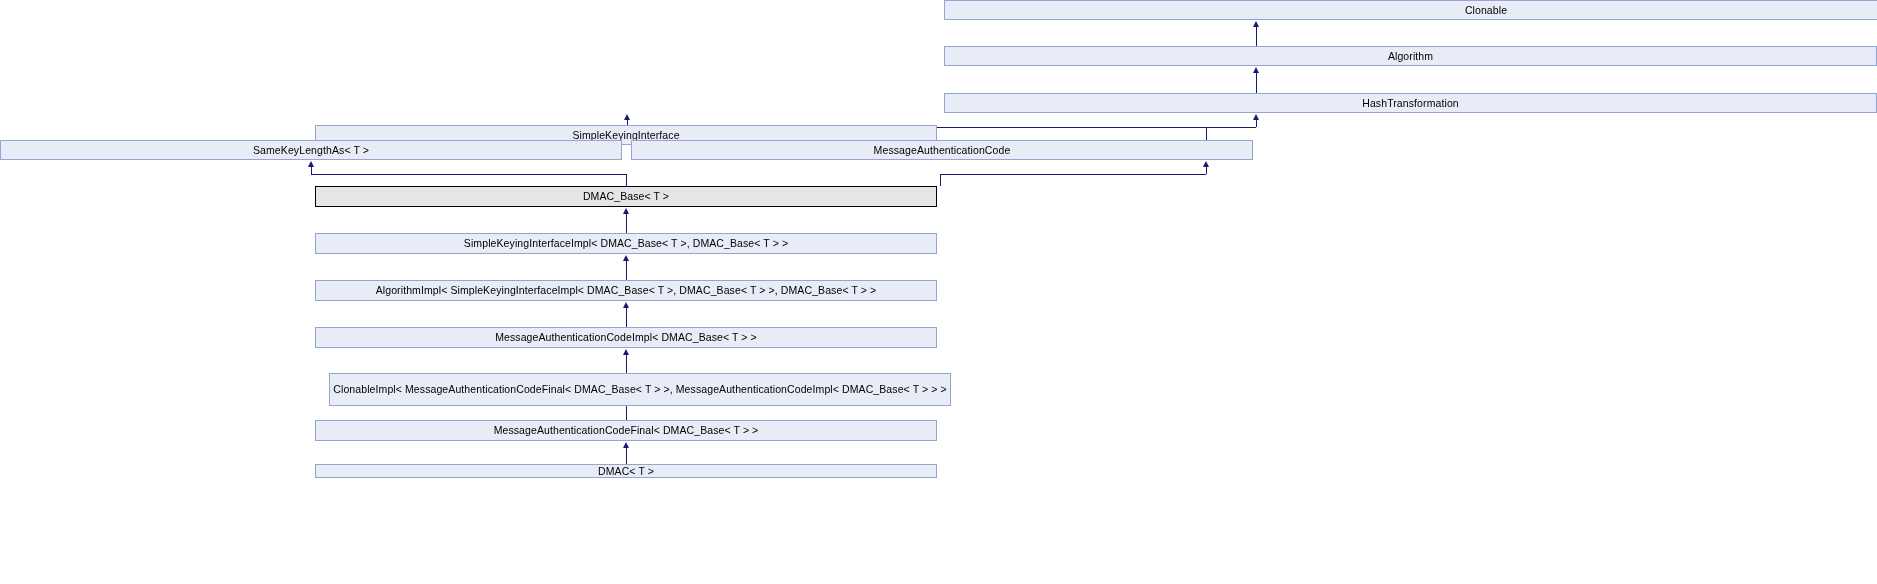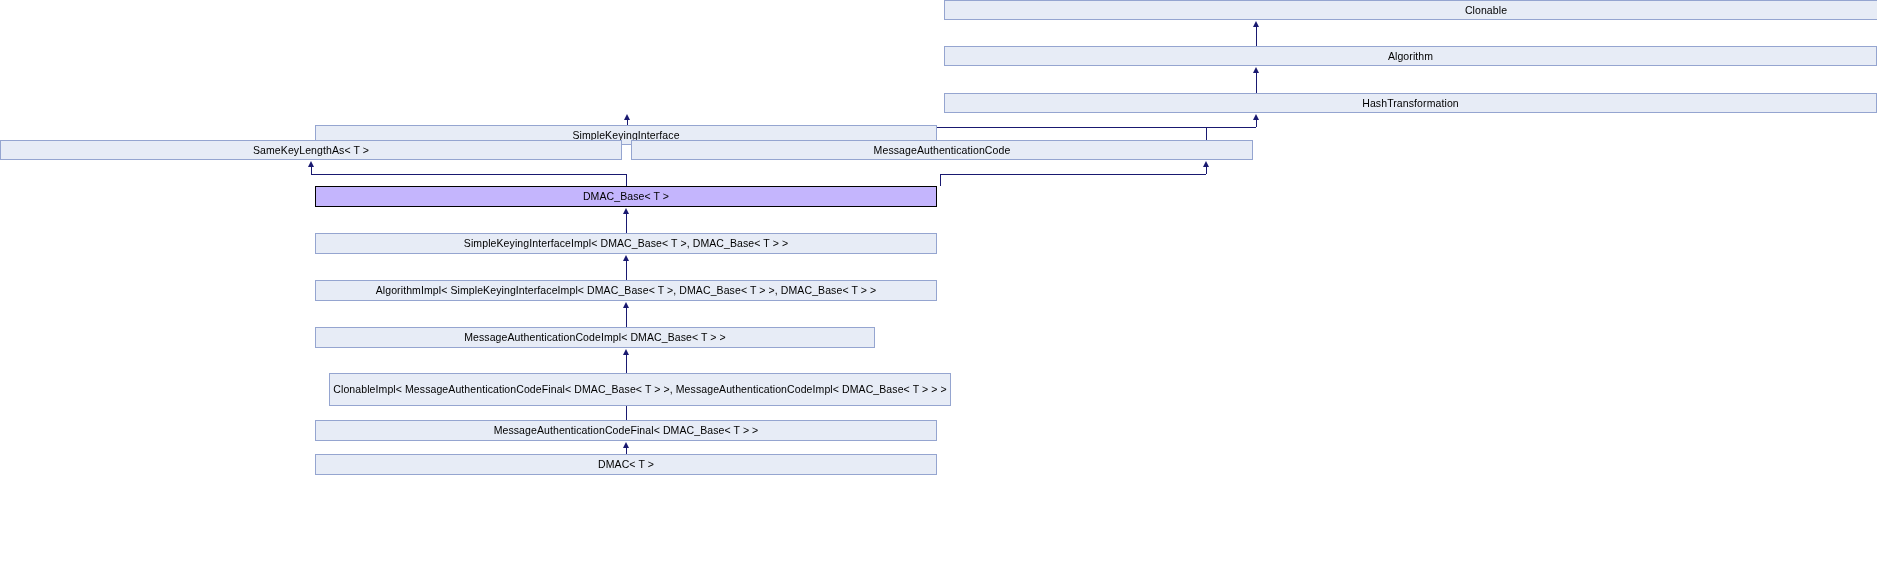--- a/index.html
+++ b/index.html
@@ -26,21 +26,21 @@
     font-size: 10.5px;
     line-height: 1;
     display: flex;
     align-items: center;
     justify-content: center;
     white-space: nowrap;
     letter-spacing: 0.1px;
     overflow: visible;
   }
   .node.current {
-    background: #c4b5fd;
+    background: #e5e5e5;
     border: 1.5px solid #000000;
   }
   .node .label {
     display: block;
     padding: 0 4px;
   }
   
   .edge-v {
     position: absolute;
     width: 1px;
@@ -119,26 +119,26 @@
       </div>
       <div class="node current" style="left: 315px; top: 186px; width: 622px; height: 21px;">
         <span class="label">DMAC_Base&lt; T &gt;</span>
       </div>
       <div class="node" style="left: 315px; top: 233px; width: 622px; height: 21px;">
         <span class="label">SimpleKeyingInterfaceImpl&lt; DMAC_Base&lt; T &gt;, DMAC_Base&lt; T &gt; &gt;</span>
       </div>
       <div class="node" style="left: 315px; top: 280px; width: 622px; height: 21px;">
         <span class="label">AlgorithmImpl&lt; SimpleKeyingInterfaceImpl&lt; DMAC_Base&lt; T &gt;, DMAC_Base&lt; T &gt; &gt;, DMAC_Base&lt; T &gt; &gt;</span>
       </div>
-      <div class="node" style="left: 315px; top: 327px; width: 560px; height: 21px;">
+      <div class="node" style="left: 315px; top: 327px; width: 622px; height: 21px;">
         <span class="label">MessageAuthenticationCodeImpl&lt; DMAC_Base&lt; T &gt; &gt;</span>
       </div>
       <div class="node" style="left: 329px; top: 373px; width: 622px; height: 33px;">
         <span class="label">ClonableImpl&lt; MessageAuthenticationCodeFinal&lt; DMAC_Base&lt; T &gt; &gt;, MessageAuthenticationCodeImpl&lt; DMAC_Base&lt; T &gt; &gt; &gt;</span>
       </div>
       <div class="node" style="left: 315px; top: 420px; width: 622px; height: 21px; text-align: right;">
         <span class="label">MessageAuthenticationCodeFinal&lt; DMAC_Base&lt; T &gt; &gt;</span>
       </div>
-      <div class="node" style="left: 315px; top: 454px; width: 622px; height: 21px;">
+      <div class="node" style="left: 315px; top: 464px; width: 622px; height: 14px;">
         <span class="label">DMAC&lt; T &gt;</span>
       </div>
     </div>
 </div>
 
 </body></html>

